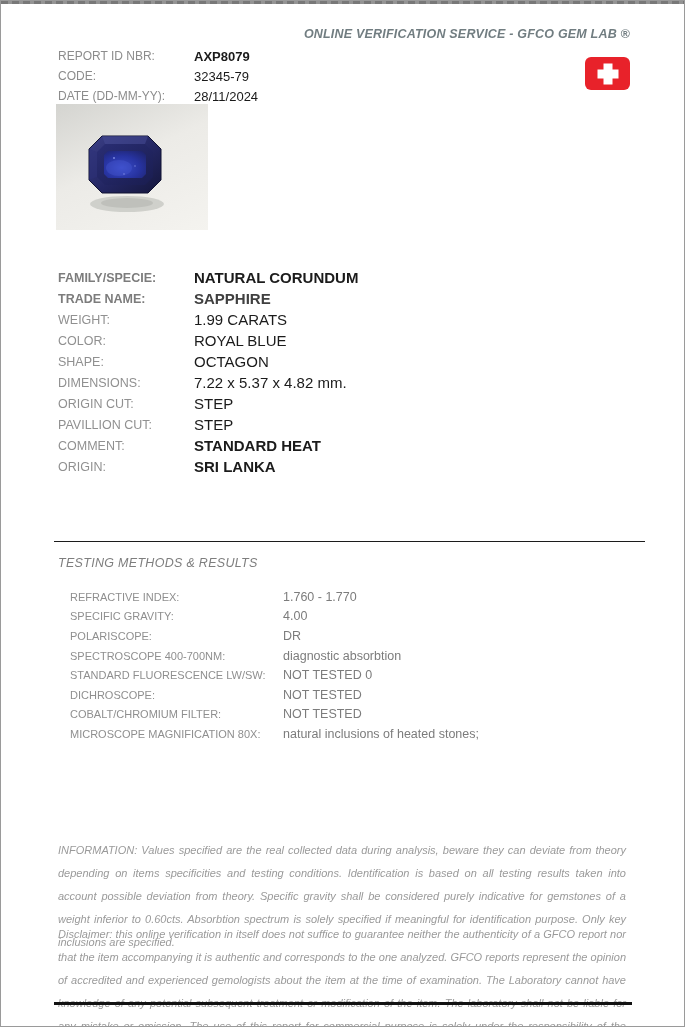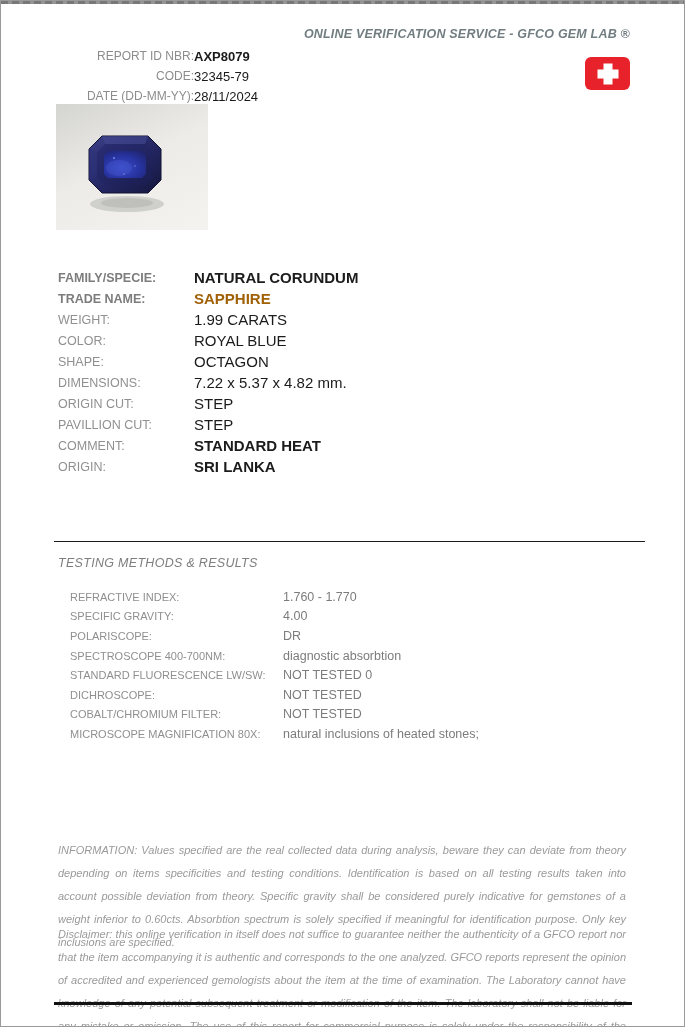--- a/index.html
+++ b/index.html
@@ -11,21 +11,21 @@
   .top-strip{
     position:absolute;top:0;left:0;right:0;height:3px;
     background:repeating-linear-gradient(90deg,#787878 0 7px,#949494 7px 11px);
   }
   .doc-title{
     position:absolute;top:26px;right:54px;
     font-size:12.5px;font-style:italic;font-weight:bold;color:#717d81;letter-spacing:.2px;margin-left:40px;
   }
   .header-fields{position:absolute;top:45px;left:57px;}
   .field-row{display:flex;height:20px;align-items:center;}
-  .f-label{width:136px;font-size:12px;color:#8c8c8c;text-align:right;}
+  .f-label{width:136px;font-size:12px;color:#8c8c8c;}
   .f-value{font-size:13px;color:#1a1a1a;}
   .f-value.strong{font-weight:bold;}
   .flag{
     position:absolute;top:56px;right:54px;width:45px;height:33px;
     background:#e8222a;border-radius:6px;
   }
   .flag::before{content:"";position:absolute;left:50%;top:50%;width:9px;height:21px;
     transform:translate(-50%,-50%);background:#fff;}
   .flag::after{content:"";position:absolute;left:50%;top:50%;width:21px;height:9px;
     transform:translate(-50%,-50%);background:#fff;}
@@ -33,21 +33,21 @@
     position:absolute;top:103px;left:55px;width:152px;height:126px;
     background:linear-gradient(155deg,#d4d4d0,#ecebe7 45%,#f4f3ef);
   }
   .photo svg{display:block;}
   .specs{position:absolute;top:266px;left:57px;}
   .spec-row{display:flex;height:21px;align-items:center;}
   .s-label{width:136px;font-size:12.5px;color:#909090;}
   .s-label.strong{font-weight:bold;color:#7c7c7c;}
   .s-value{font-size:15px;color:#1b1b1b;}
   .s-value.strong{font-weight:bold;}
-  .s-value.red{color:#a16207;font-weight:bold;}
+  .s-value.red{color:#404040;font-weight:bold;}
   .divider{position:absolute;top:540px;left:53px;width:591px;height:1px;background:#1c1c1c;}
   .testing-heading{
     position:absolute;top:555px;left:57px;
     font-size:12.5px;font-weight:normal;font-style:italic;color:#7e7e7e;letter-spacing:.3px;
   }
   .testing{position:absolute;top:586px;left:69px;}
   .test-row{display:flex;height:19.6px;align-items:center;}
   .t-label{width:213px;font-size:11px;color:#8f8f8f;}
   .t-value{font-size:12.5px;color:#7c7c7c;}
   .paragraph{

